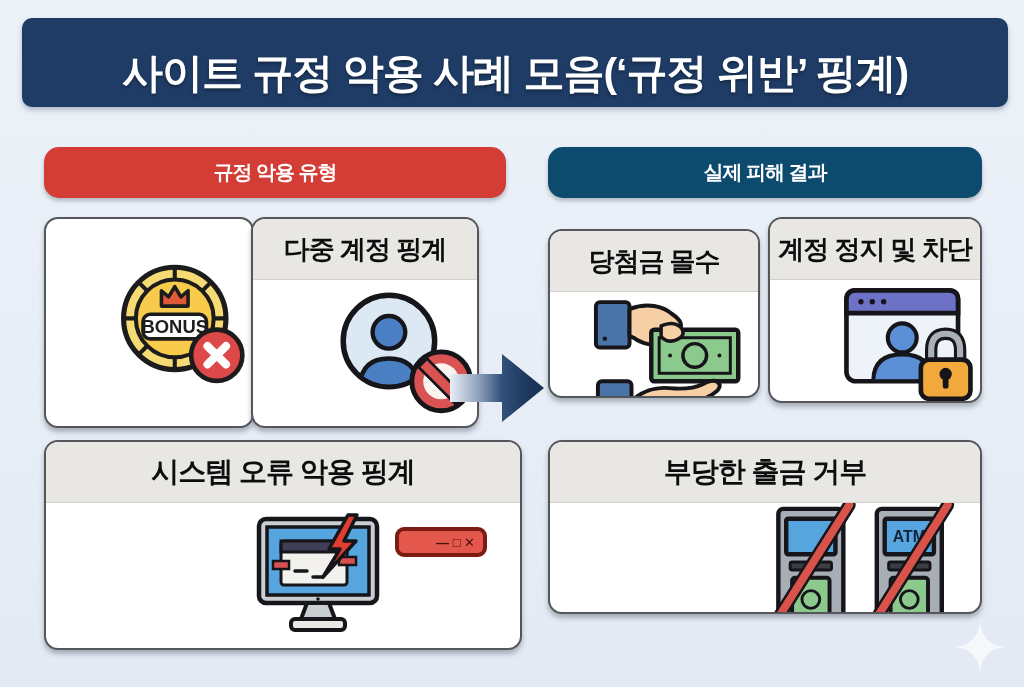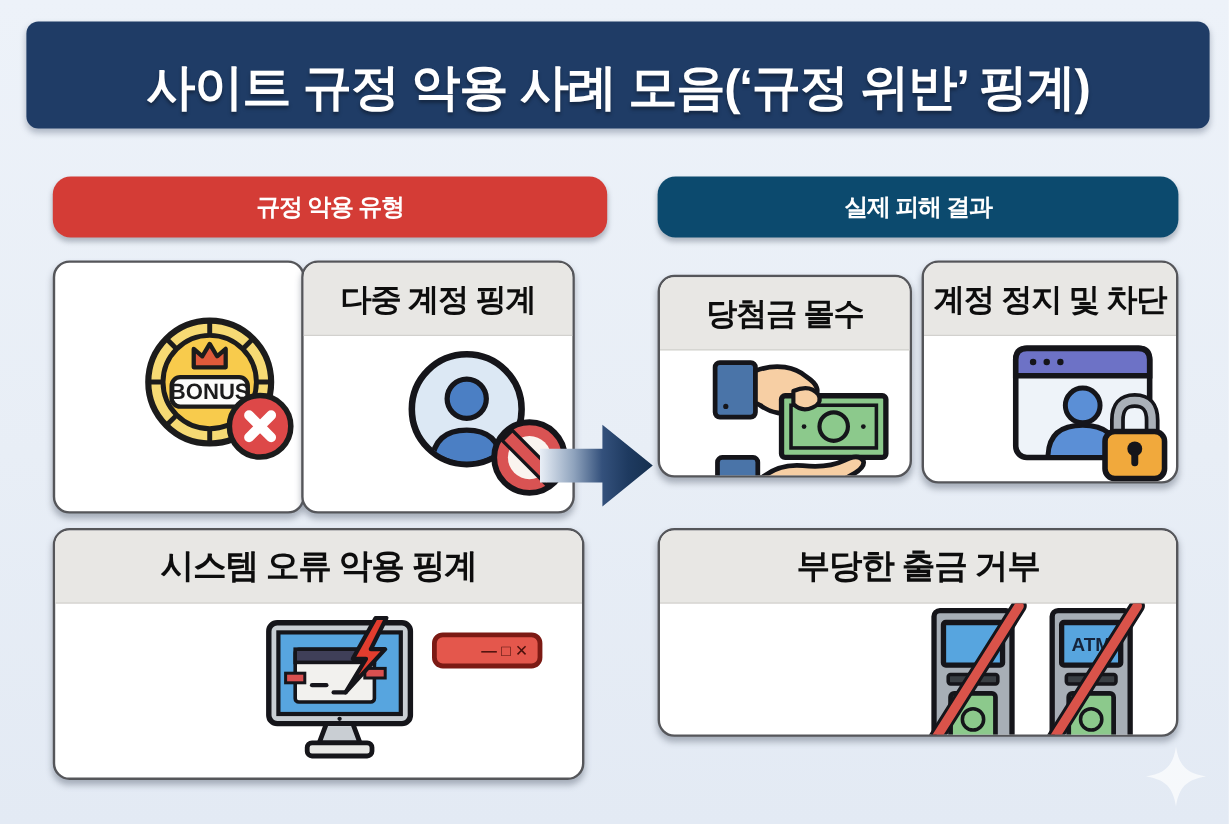--- a/index.html
+++ b/index.html
@@ -38,21 +38,21 @@
   .card-head{
     background:#e8e7e4;border-bottom:1px solid #d2d1ce;height:60px;flex:0 0 60px;
     display:flex;align-items:center;justify-content:center;
   }
   .card-head span{font-size:26px;font-weight:bold;color:#0d0d0d;letter-spacing:-1px;white-space:nowrap;}
   .card-body{flex:1;display:flex;align-items:center;justify-content:flex-end;}
   .c1{left:44px;top:217px;width:210px;height:211px;}
   .c2{left:251px;top:217px;width:228px;height:211px;}
   .c3{left:548px;top:217px;width:212px;height:169px;margin-top:12px;}
   .c4{left:768px;top:217px;width:214px;height:186px;}
-  .c5{left:44px;top:440px;width:443px;height:210px;}
+  .c5{left:44px;top:440px;width:478px;height:210px;}
   .c6{left:548px;top:440px;width:434px;height:174px;}
   .c5 .card-head span,.c6 .card-head span{font-size:28px;}
   
   .flow-arrow{left:450px;top:348px;width:98px;height:80px;}
   
   .sparkle{left:955px;top:622px;width:50px;height:50px;opacity:.8;}
   svg{display:block;}
   .svgtext{font-family:"Liberation Sans","DejaVu Sans",sans-serif;font-weight:bold;}
 </style>
 </head>

